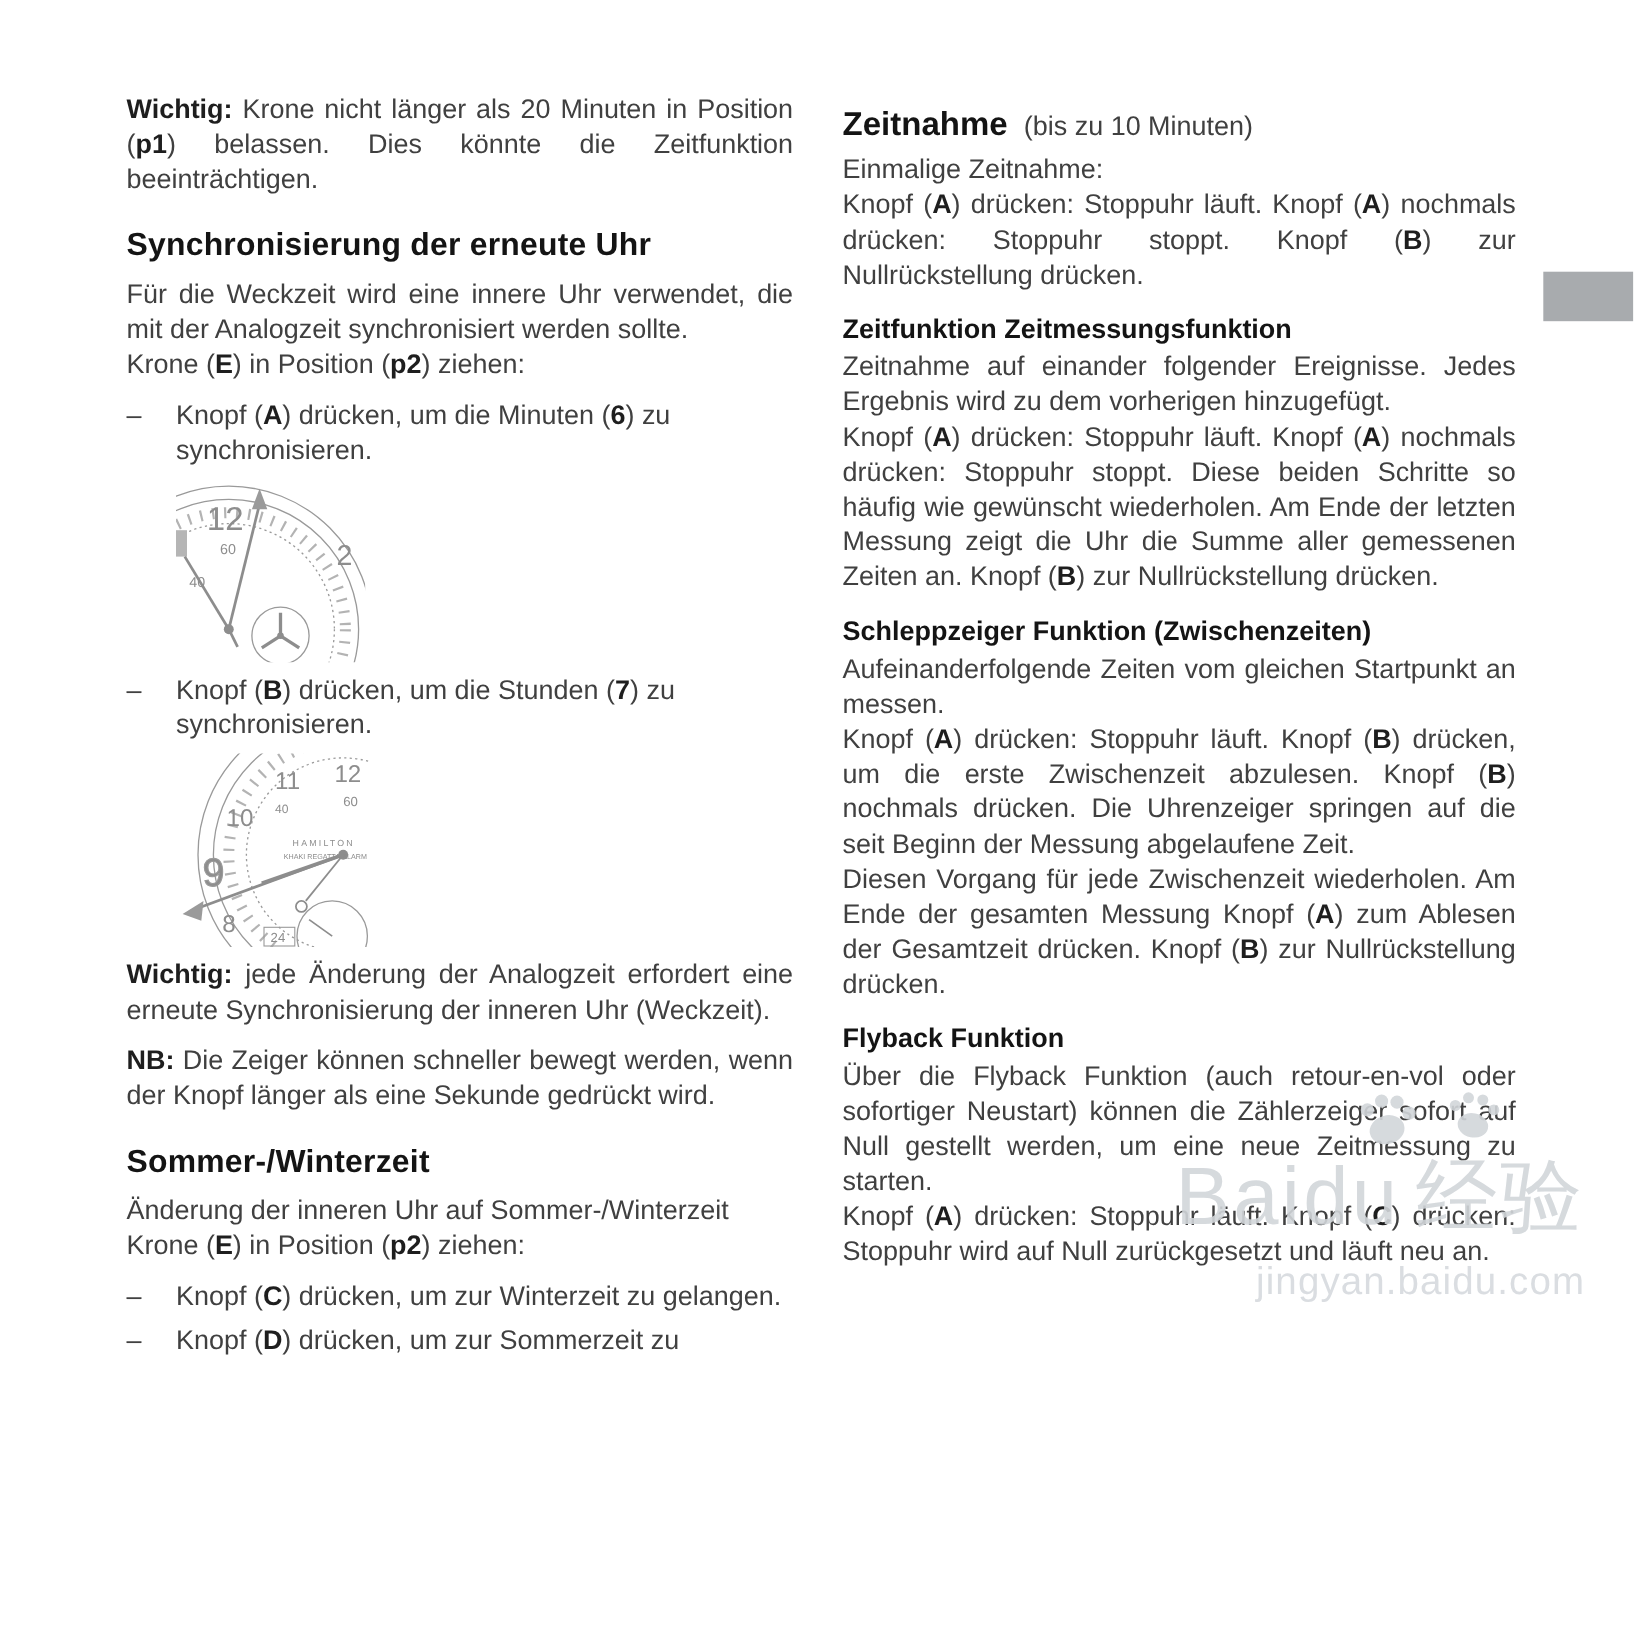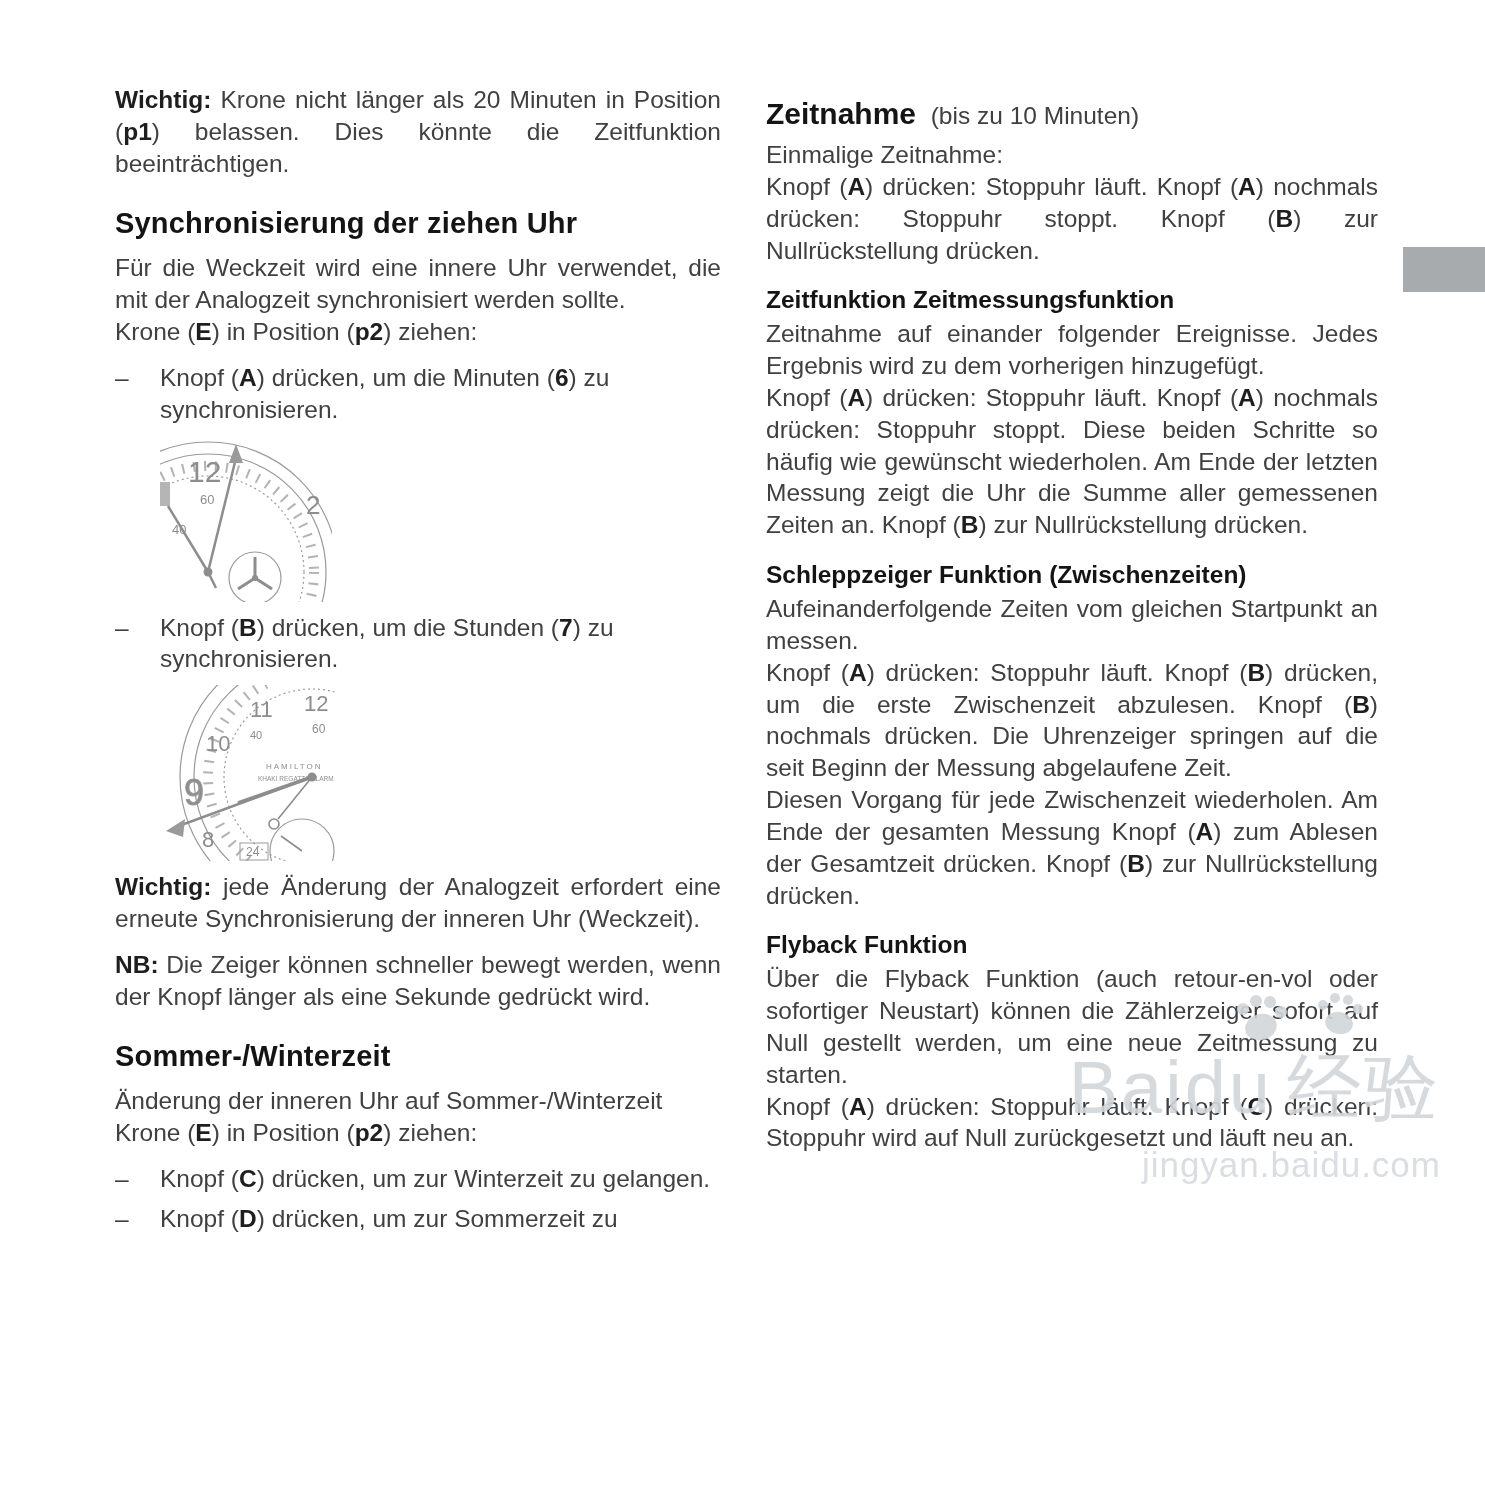--- a/index.html
+++ b/index.html
@@ -68,21 +68,21 @@
   .wm-url { font-size:35px; margin-top:20px; letter-spacing:1px; color:#d6dade; }
 </style>
 </head>
 <body>
 
 <div class="page">
 
   <div class="col col-left">
     <p class="body"><b>Wichtig:</b> Krone nicht länger als 20 Minuten in Position (<b>p1</b>) belassen. Dies könnte die Zeitfunktion beeinträchtigen.</p>
 
-    <h2 class="section">Synchronisierung der ziehen Uhr</h2>
+    <h2 class="section">Synchronisierung der erneute Uhr</h2>
     <p class="body">Für die Weckzeit wird eine innere Uhr verwendet, die mit der Analogzeit synchronisiert werden sollte.<br>Krone (<b>E</b>) in Position (<b>p2</b>) ziehen:</p>
 
     <div class="bullet">
       <span class="dash">–</span>
       <div class="btext">Knopf (<b>A</b>) drücken, um die Minuten (<b>6</b>) zu synchronisieren.</div>
     </div>
 
     <div class="figure">
       <svg width="172" height="166" viewBox="0 0 172 166">
         <g fill="none" stroke="#9a9a9a" stroke-width="1.2">

